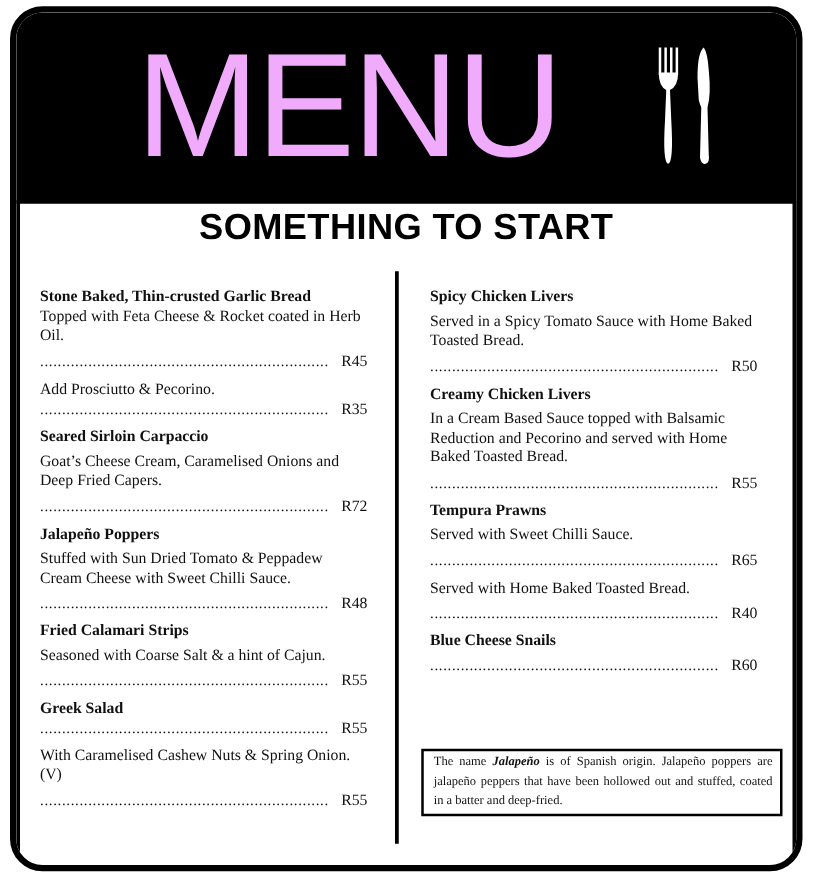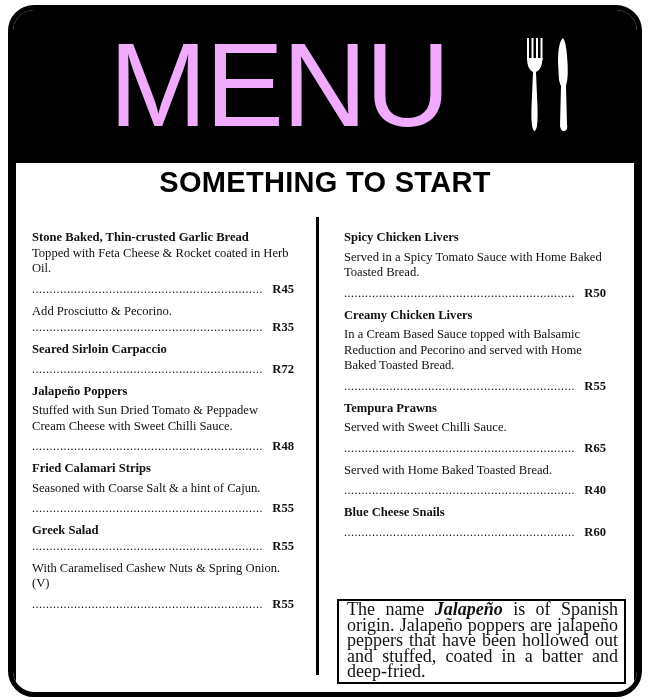--- a/index.html
+++ b/index.html
@@ -31,24 +31,24 @@
   }
   .divider { position: absolute; left: 316px; top: 217px; width: 3px; height: 458px; background: #000; }
   .col { position: absolute; top: 230px; width: 262px; font-size: 12.6px; line-height: 15.5px; }
   .col.left { left: 32px; }
   .col.right { left: 344px; }
   .item-name { font-weight: bold; margin-bottom: 4px; }
   .item-name.tight { margin-bottom: 0px; }
   .item-desc { margin-bottom: 5px; }
   .price-row { display: flex; justify-content: space-between; align-items: baseline; margin-bottom: 6px; height: 16px; }
   .dots { flex: 1; overflow: hidden; white-space: nowrap; letter-spacing: 0.5px; font-size: 12px; }
-  .price { font-weight: bold; padding-left: 10px; }
+  .price { font-weight: normal; padding-left: 10px; }
   .note {
     position: absolute; left: 337px; top: 599px; width: 289px; box-sizing: border-box;
-    border: 2px solid #000; padding: 1px 6px 2px 8px; font-size: 18px; line-height: 15.5px;
+    border: 2px solid #000; padding: 1px 6px 2px 8px; font-size: 10px; line-height: 15.5px;
     text-align: justify;
   }
   .note em { font-weight: bold; font-style: italic; }
 </style>
 </head>
 <body>
 
 <div class="frame">
   <div class="header">
     <div class="menu-title">MENU</div>
@@ -85,20 +85,21 @@
   <div>
     <div class="item-desc" style="margin-bottom:1px">Add Prosciutto &amp; Pecorino.</div>
     <div class="price-row">
       <span class="dots">........................................................................</span>
       <span class="price">R35</span>
     </div>
   </div>
 
   <div>
     <div class="item-name">Seared Sirloin Carpaccio</div>
+    <div class="item-desc">Goat’s Cheese Cream, Caramelised Onions and Deep Fried Capers.</div>
     <div class="price-row">
       <span class="dots">........................................................................</span>
       <span class="price">R72</span>
     </div>
   </div>
 
   <div>
     <div class="item-name">Jalapeño Poppers</div>
     <div class="item-desc">Stuffed with Sun Dried Tomato &amp; Peppadew Cream Cheese with Sweet Chilli Sauce.</div>
     <div class="price-row">

